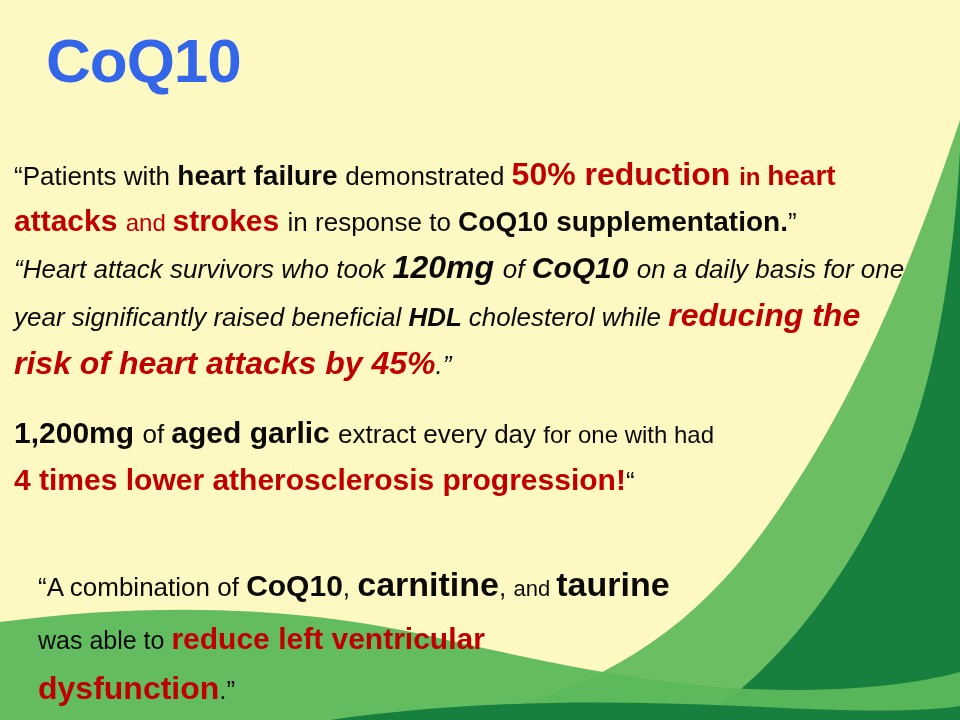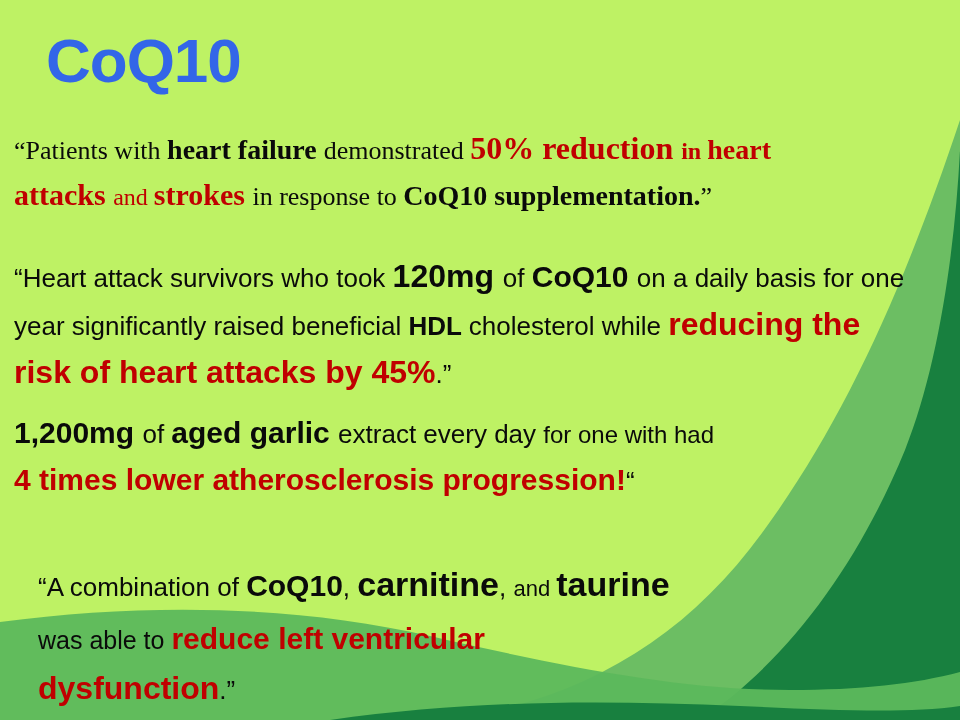--- a/index.html
+++ b/index.html
@@ -4,21 +4,21 @@
 <style>
   html, body {
     margin: 0;
     padding: 0;
     background: #ffffff;
   }
   #slide {
     position: relative;
     width: 960px;
     height: 720px;
-    background: #bef264;
+    background: #fef9c3;
     overflow: hidden;
     font-family: "Liberation Sans", sans-serif;
     -webkit-font-smoothing: antialiased;
   }
   
   #decor {
     position: absolute;
     left: 0; top: 0;
     width: 960px; height: 720px;
     pointer-events: none;
@@ -49,22 +49,22 @@
   }
   
   .quote {
     position: absolute;
     left: 14px;
     width: 936px;
     color: #0a0a0a;
     font-size: 25px;
     line-height: 1.18;
   }
-  #quote-1 { top: 126px; font-family: Liberation Serif, serif; }
-  #quote-2 { top: 253px; }
+  #quote-1 { top: 152px; }
+  #quote-2 { top: 244px; font-style: italic; }
   #quote-3 { top: 410px; }
   #quote-4 { top: 558px; margin-left: 24px; }
 
   .ln { display: block; white-space: nowrap; }
   #quote-4 .ln { white-space: nowrap; }
 
   
   .r        { font-weight: normal; color: #0a0a0a; }
   .b        { font-weight: bold;   color: #0a0a0a; }
   .red      { font-weight: normal; color: #c00000; }

